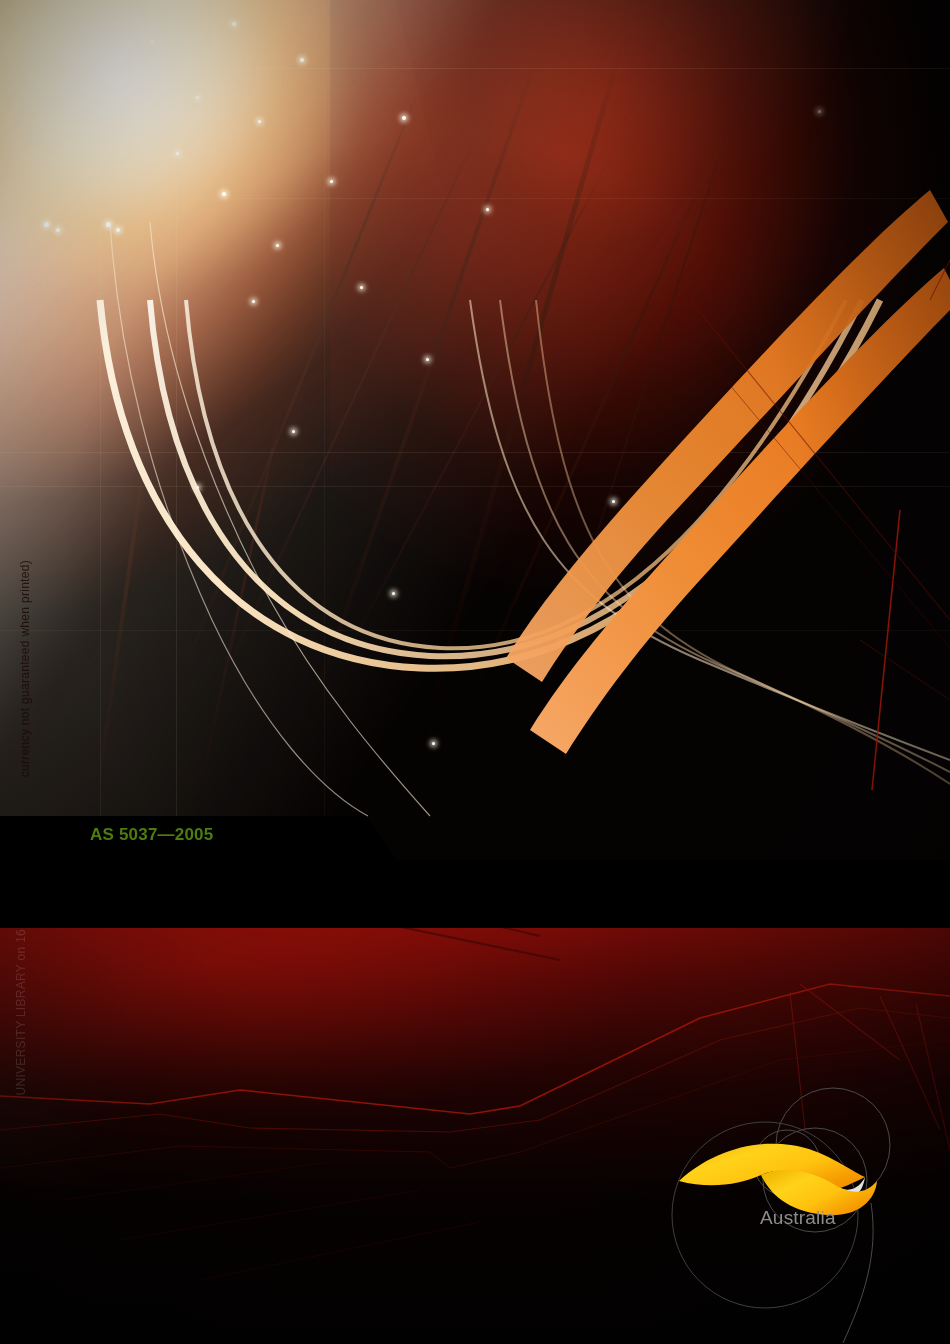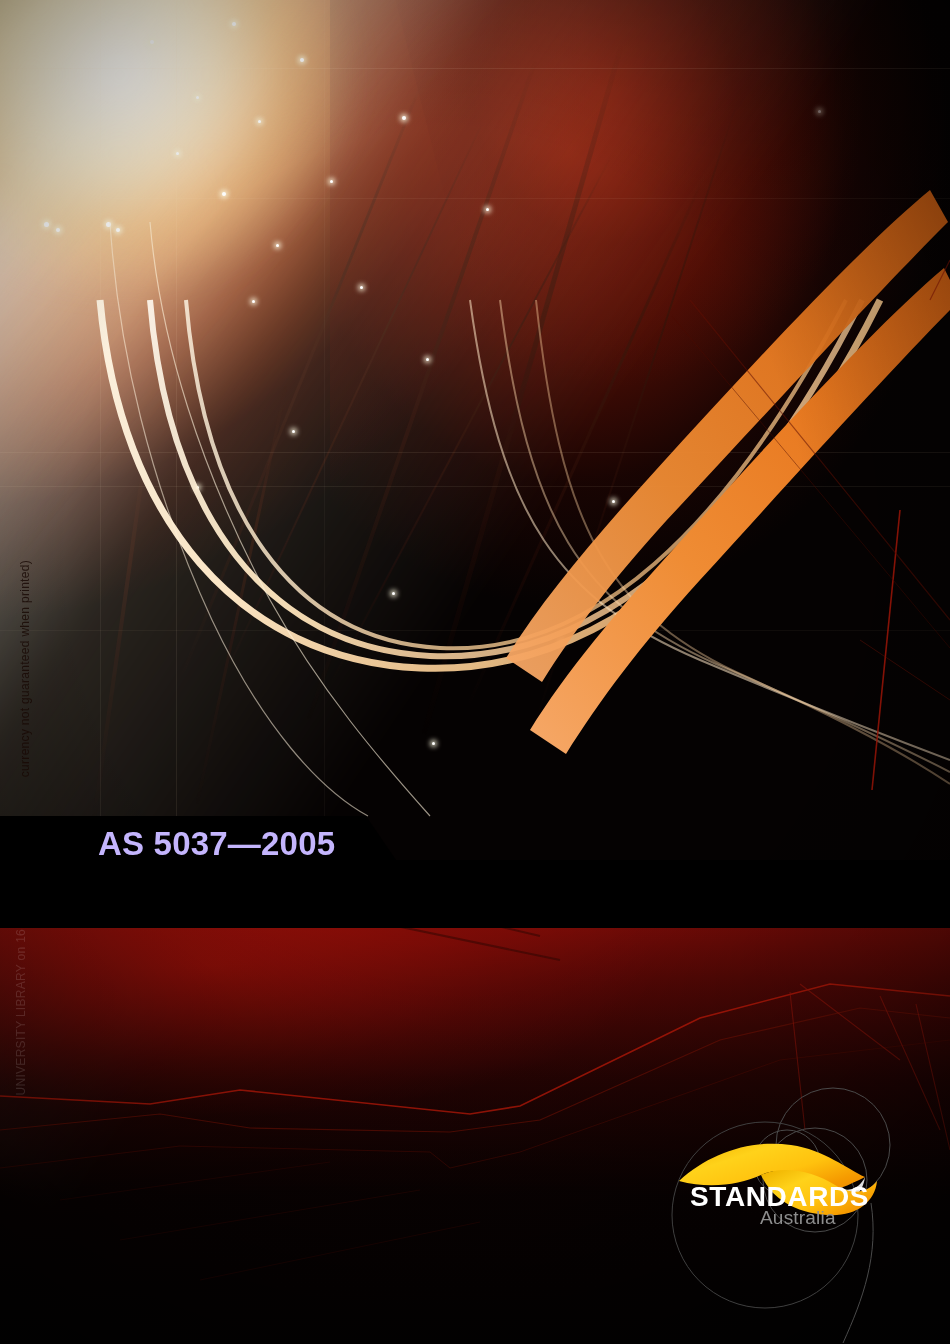--- a/index.html
+++ b/index.html
@@ -143,24 +143,23 @@
   }
 
   
   .title-band{
     position:absolute;left:0;top:816px;width:950px;height:112px;
   }
   .title-band svg{display:block;}
 
   .std-number{
     position:absolute;left:90px;top:825px;
-    color:#c4b5fd;
-    font-size:33px;font-weight:bold;letter-spacing:.2px;
+    color:#4d7c0f;
+    font-size:17px;font-weight:bold;letter-spacing:.2px;
     white-space:nowrap;
-    margin-left:8px;
   }
   .doc-title{
     position:absolute;left:408px;top:873px;
     color:#f59a14;
     font-size:25px;font-weight:bold;letter-spacing:.1px;
     white-space:nowrap;
   }
 
   
   .wm{
@@ -361,17 +360,16 @@
 
       <path d="M14,96 C44,68 86,54 126,60 C160,65 182,84 200,92
                C176,104 154,114 142,100 C130,86 112,82 96,90
                C74,100 44,104 14,96 Z" fill="url(#swooshGrad)"></path>
       <path d="M96,90 C118,80 148,86 170,100 C190,112 204,106 212,96
                C210,118 190,132 162,130 C128,128 106,112 96,90 Z" fill="url(#swooshGrad)"></path>
 
       <path d="M206,118 C214,170 198,214 178,258" fill="none" stroke="#4a4a4a" stroke-width="1"></path>
     </svg>
 
-    <div class="logo-word">STANDARDS</div>
     <div class="logo-sub">Australia</div>
   </div>
 
 </div>
 
 </body></html>

